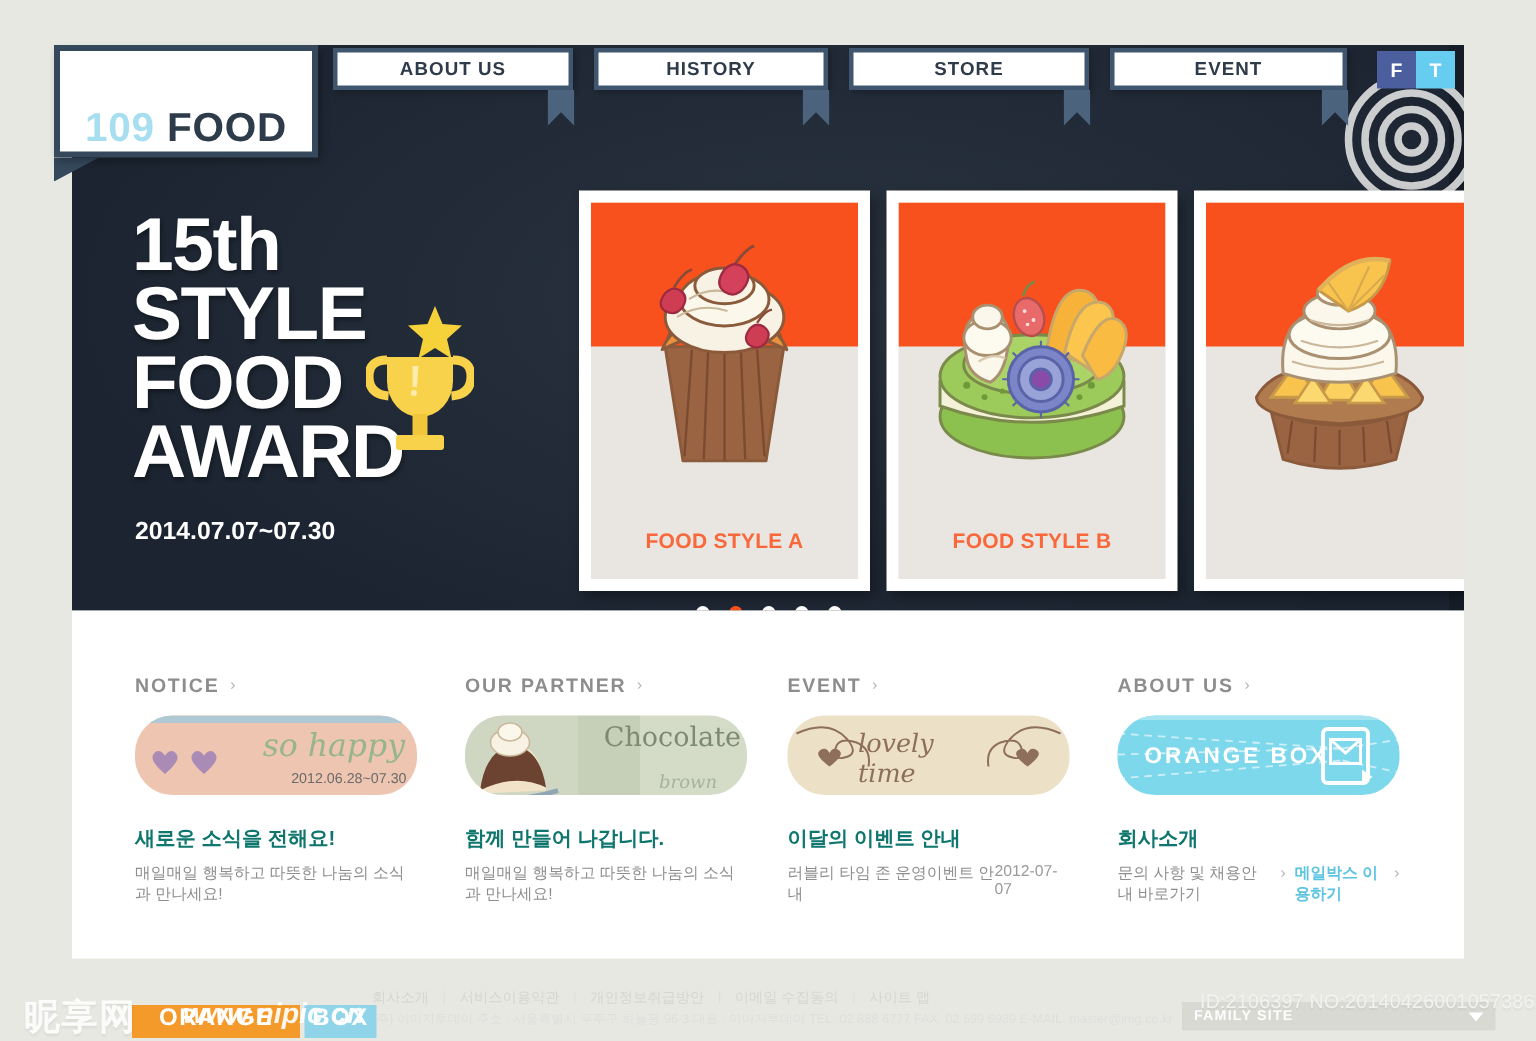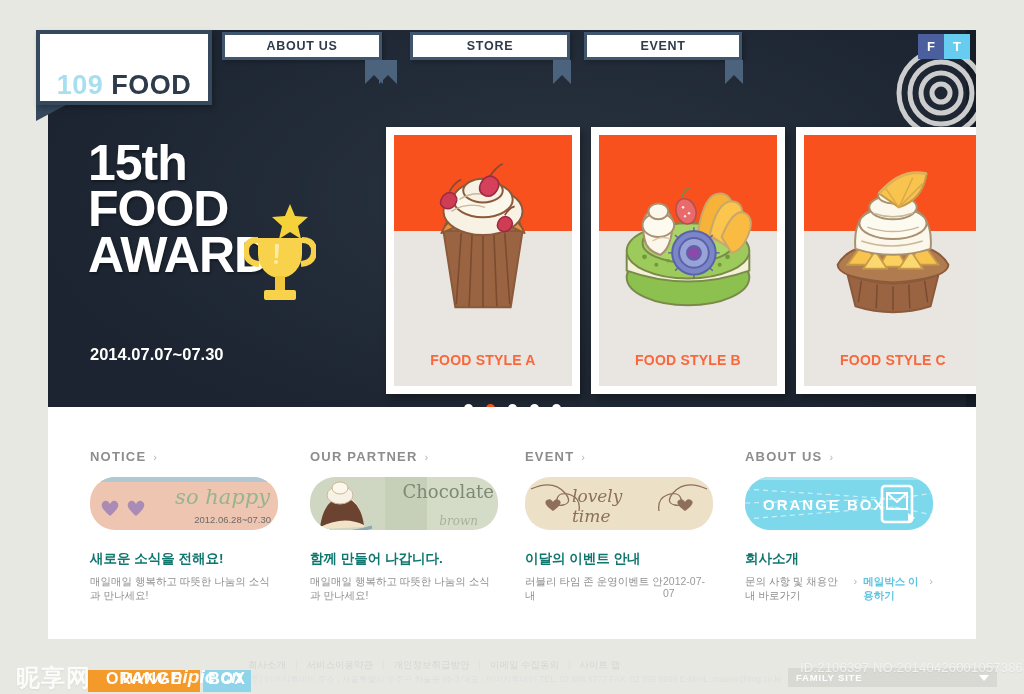--- a/index.html
+++ b/index.html
@@ -197,20 +197,21 @@
       <g fill="none" stroke="#d6d6d6" stroke-width="6" opacity=".85">
         <ellipse cx="40" cy="60" rx="36" ry="56"></ellipse>
           <ellipse cx="40" cy="60" rx="24" ry="38"></ellipse>
         <ellipse cx="40" cy="60" rx="12" ry="20"></ellipse>
       </g>
     </svg>
 
     <div style="position:absolute; left:40px; top:110px;">
       <div class="hero-title" style="position:static; left:auto; top:auto;">
         <div>15th</div>
+        <div>STYLE</div>
         <div>FOOD</div>
         <div>AWARD</div>
       </div>
     </div>
     <div style="position:absolute; left:42px; top:315px; color:#fff; font-size:16.5px; font-weight:bold;">2014.07.07~07.30</div>
 
     <svg class="deco" style="left:196px; top:172px;" width="72" height="120" viewBox="0 0 72 120">
       <polygon points="46,2 51,14 64,15 54,24 57,37 46,30 35,37 38,24 28,15 41,14" fill="#f5d13a"></polygon>
       <path d="M14 36 h44 v16 a22 24 0 0 1 -44 0 Z" fill="#f7d24a"></path>
       <path d="M14 38 q-12 0 -12 11 q0 12 13 13" fill="none" stroke="#f7d24a" stroke-width="6"></path>
@@ -352,21 +353,20 @@
           <g stroke="#c79a4a" stroke-width="2">
             <path d="M76 40 q22 -26 48 -20 q-4 26 -28 34 Z" fill="#f8c44e"></path>
             <g fill="none" stroke="#d9a94e" stroke-width="1.5">
               <path d="M96 54 L110 24"></path>
                 <path d="M96 54 L120 30"></path>
                 <path d="M96 54 L82 34"></path>
             </g>
             <path d="M76 40 q22 -26 48 -20" fill="none" stroke="#e0b15a" stroke-width="3"></path>
           </g>
         </svg>
-        <div class="card-label">FOOD STYLE C</div>
       </div>
     </div>
 
     <div class="dots">
       <span class="dot"></span>
       <span class="dot active"></span>
       <span class="dot"></span>
       <span class="dot"></span>
       <span class="dot"></span>
     </div>
@@ -378,20 +378,21 @@
       <span class="logo-text"><span class="logo-num">109</span> <span>FOOD</span></span>
     </div>
   </div>
 
   <div class="nav">
     <div class="nav-item">
       <div class="nav-btn w-about">ABOUT US</div>
       <div class="nav-tail"></div>
     </div>
     <div class="nav-item">
+      <div class="nav-btn w-history">HISTORY</div>
       <div class="nav-tail"></div>
     </div>
     <div class="nav-item">
       <div class="nav-btn w-store">STORE</div>
       <div class="nav-tail"></div>
     </div>
     <div class="nav-item">
       <div class="nav-btn w-event">EVENT</div>
       <div class="nav-tail"></div>
     </div>

